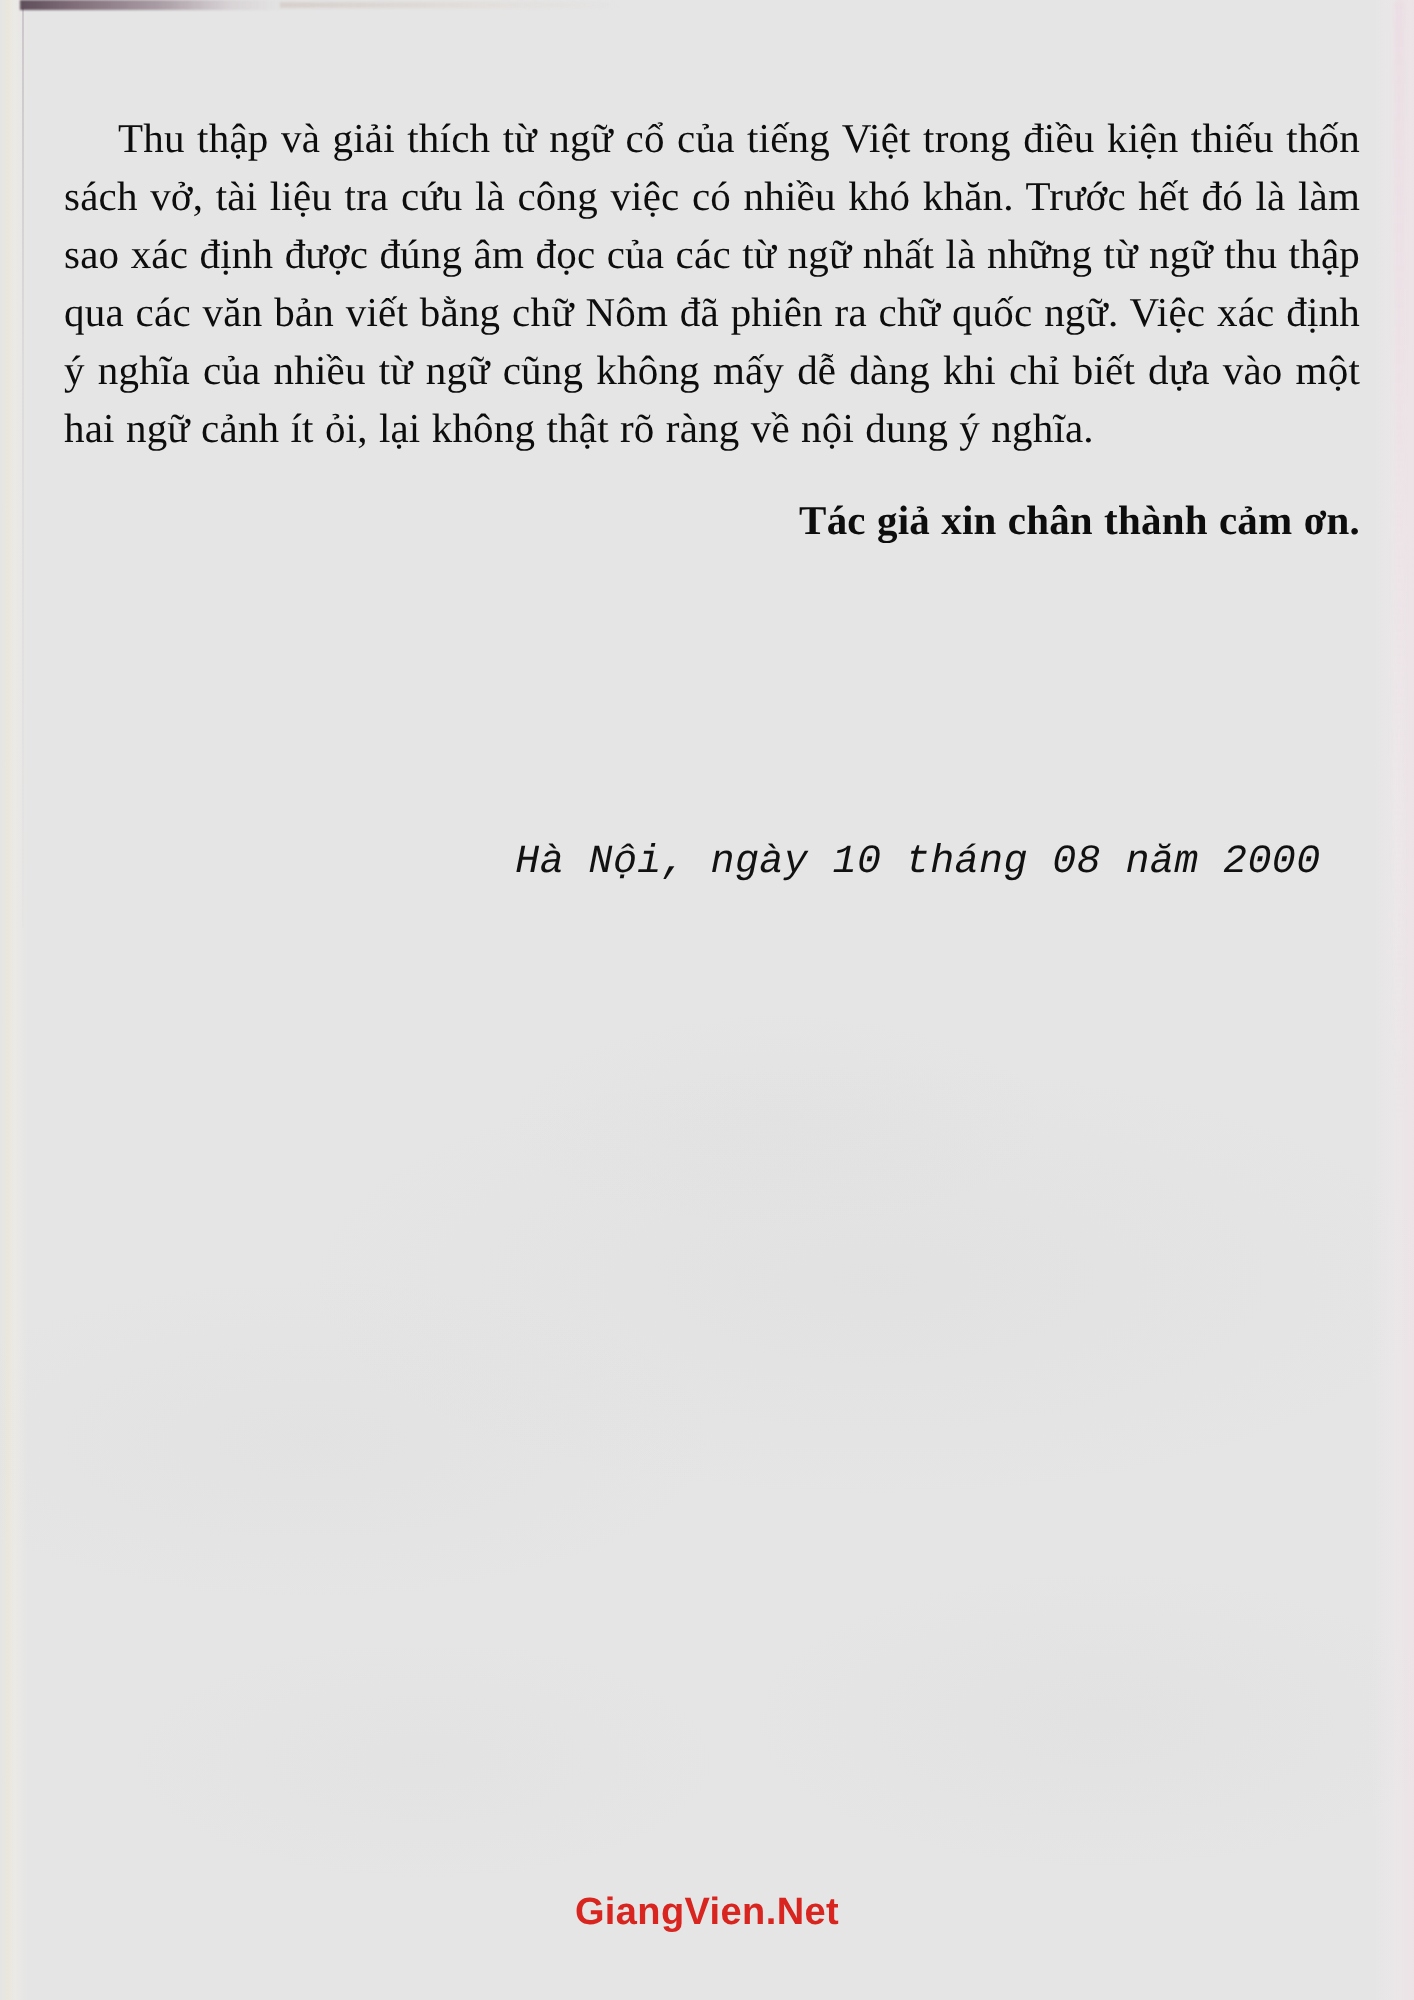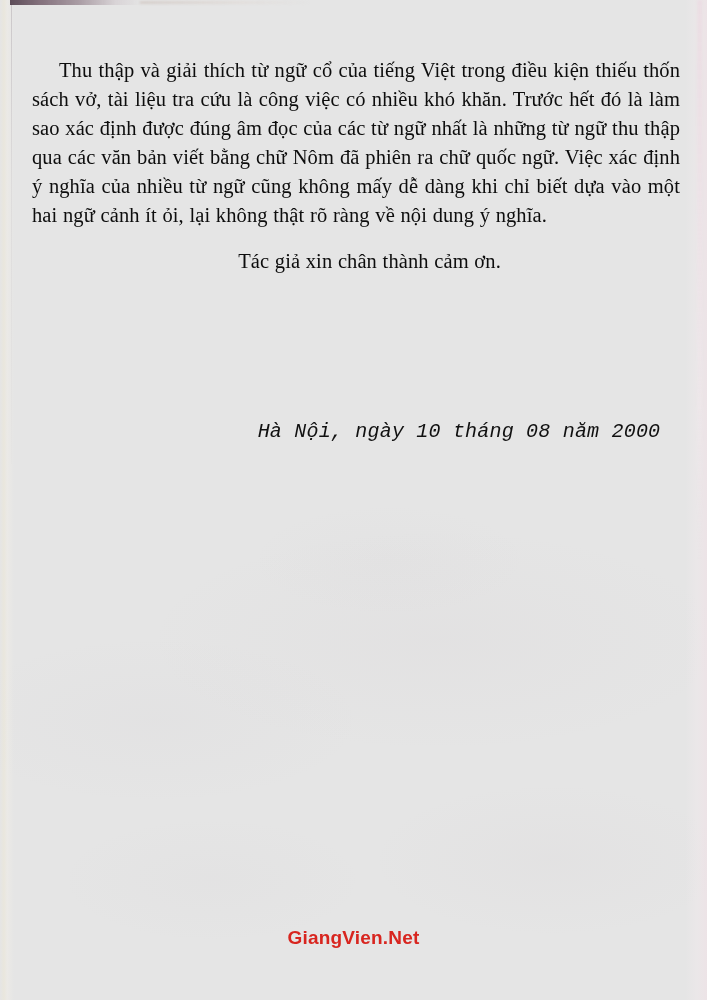--- a/index.html
+++ b/index.html
@@ -136,21 +136,22 @@
     word-spacing: 0.4px;
     color: #0d0d0d;
   }
 
   p.para.last-para {
     margin-bottom: 0;
   }
 
   
   p.para.short {
-    text-align: center;
+    text-align: right;
+    font-weight: bold;
   }
 
   .signature-block {
     position: absolute;
     left: 32px;
     top: 418px;
     width: 648px;
   }
 
   .sig-date {
@@ -173,21 +174,21 @@
     margin-top: 14px;
     color: #0d0d0d;
     letter-spacing: 0.3px;
   }
 
   
   .watermark {
     position: absolute;
     left: 0;
     right: 0;
-    top: 927px;
+    top: 946px;
     text-align: center;
     font-family: "Liberation Sans", "DejaVu Sans", sans-serif;
     font-size: 19px;
     font-weight: 600;
     letter-spacing: 0.2px;
     color: #d8251f;
   }
 </style>
 </head>
 <body>

